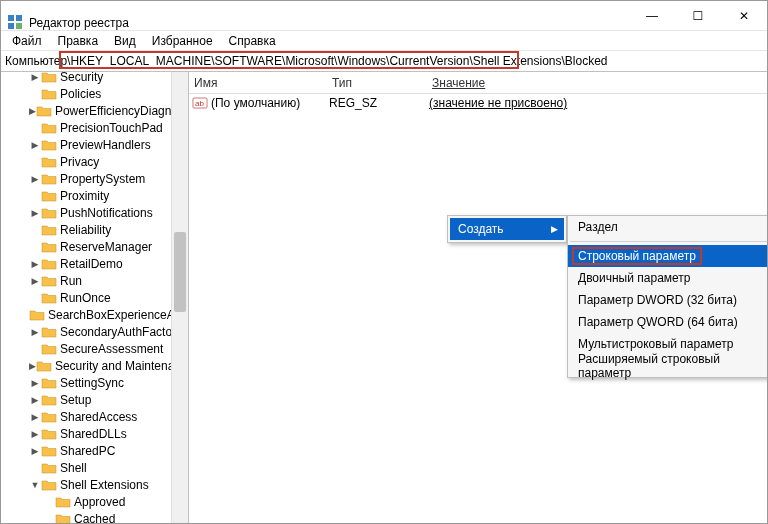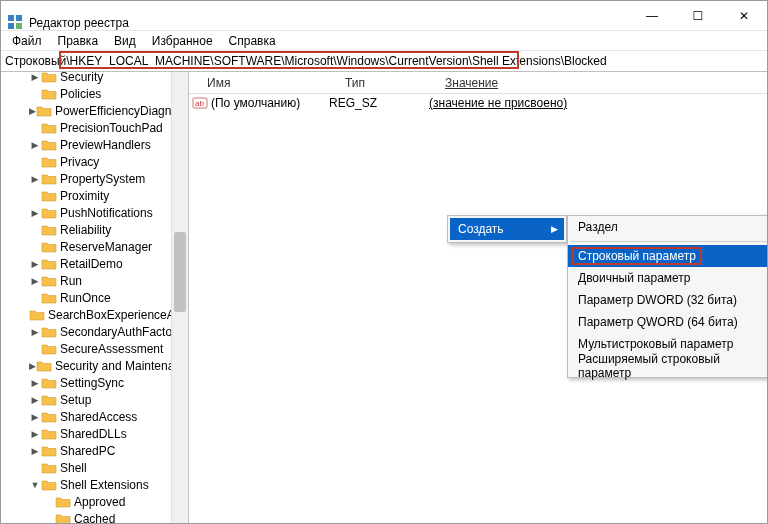--- a/index.html
+++ b/index.html
@@ -20,21 +20,21 @@
   .tree { width: 188px; border-right: 1px solid #c0c0c0; overflow: hidden; position: relative; background:#fff;}
   .tree ul { list-style: none; }
   .tree li { white-space: nowrap; height: 17px; display: flex; align-items: center; font-size: 12px; }
   .tree li .tw { width: 12px; text-align: center; color: #555; font-size: 9px; display:inline-block;}
   .tree li .fld { width: 16px; height: 14px; margin-right: 3px; display:inline-flex;align-items:center;justify-content:center;}
   .tree-inner { position:absolute; top:-4px; left:0; right:0;}
   .pad0 { padding-left: 28px; }
   .pad1 { padding-left: 42px; }
   .list { flex: 1; position: relative; background:#fff;}
   .list-hdr { height: 22px; display: flex; align-items: center; border-bottom: 1px solid #e0e0e0; font-size: 12px; color:#333;}
-  .list-hdr .col { padding: 0 18px; }
+  .list-hdr .col { padding: 0 5px; }
   .col-name { width: 138px; }
   .col-type { width: 100px; }
   .col-val { flex: 1; text-decoration: underline; }
   .list-row { height: 18px; display: flex; align-items: center; font-size: 12px; }
   .list-row .ic { width:16px; height:16px; margin:0 3px 0 3px; display:inline-flex;align-items:center;justify-content:center;}
   .ctxmenu { position: absolute; background: #f6f6f6; border: 1px solid #bfbfbf; box-shadow: 2px 2px 4px rgba(0,0,0,.25); font-size: 12px; }
   .ctx1 { left: 258px; top: 143px; width: 120px; padding:2px;}
   .ctx1 .row { height: 22px; display:flex; align-items:center; padding:0 18px 0 8px; position:relative;}
   .ctx1 .row.hl { background: #0a64c8; color: #fff; border-radius:0;}
   .ctx1 .row .arr { position:absolute; right:6px; font-size:9px;}
@@ -69,21 +69,21 @@
 
 <div class="menubar">
   <span class="mi">Файл</span>
   <span class="mi">Правка</span>
   <span class="mi">Вид</span>
   <span class="mi">Избранное</span>
   <span class="mi">Справка</span>
 </div>
 
 <div class="addrbar">
-  <span class="lbl">Строковый</span>
+  <span class="lbl">Компьютер</span>
   <span class="path">\HKEY_LOCAL_MACHINE\SOFTWARE\Microsoft\Windows\CurrentVersion\Shell Extensions\Blocked</span>
   <div class="addr-hi"></div>
 </div>
 
 <div class="client">
   <div class="tree">
     <div class="tree-inner">
       <ul id="tree-ul">
           <li class="pad0">
             <span class="tw">▶</span>

